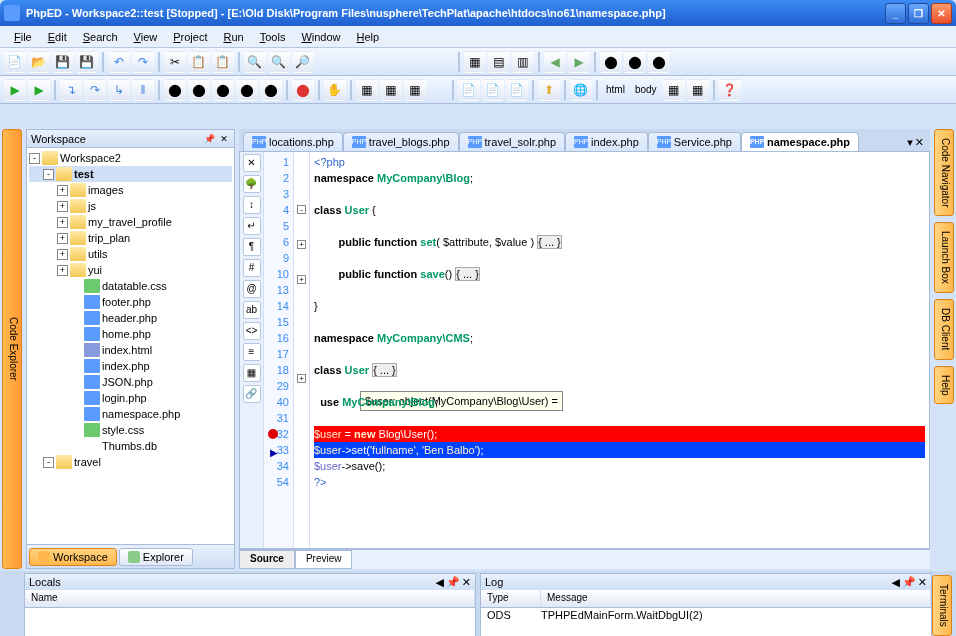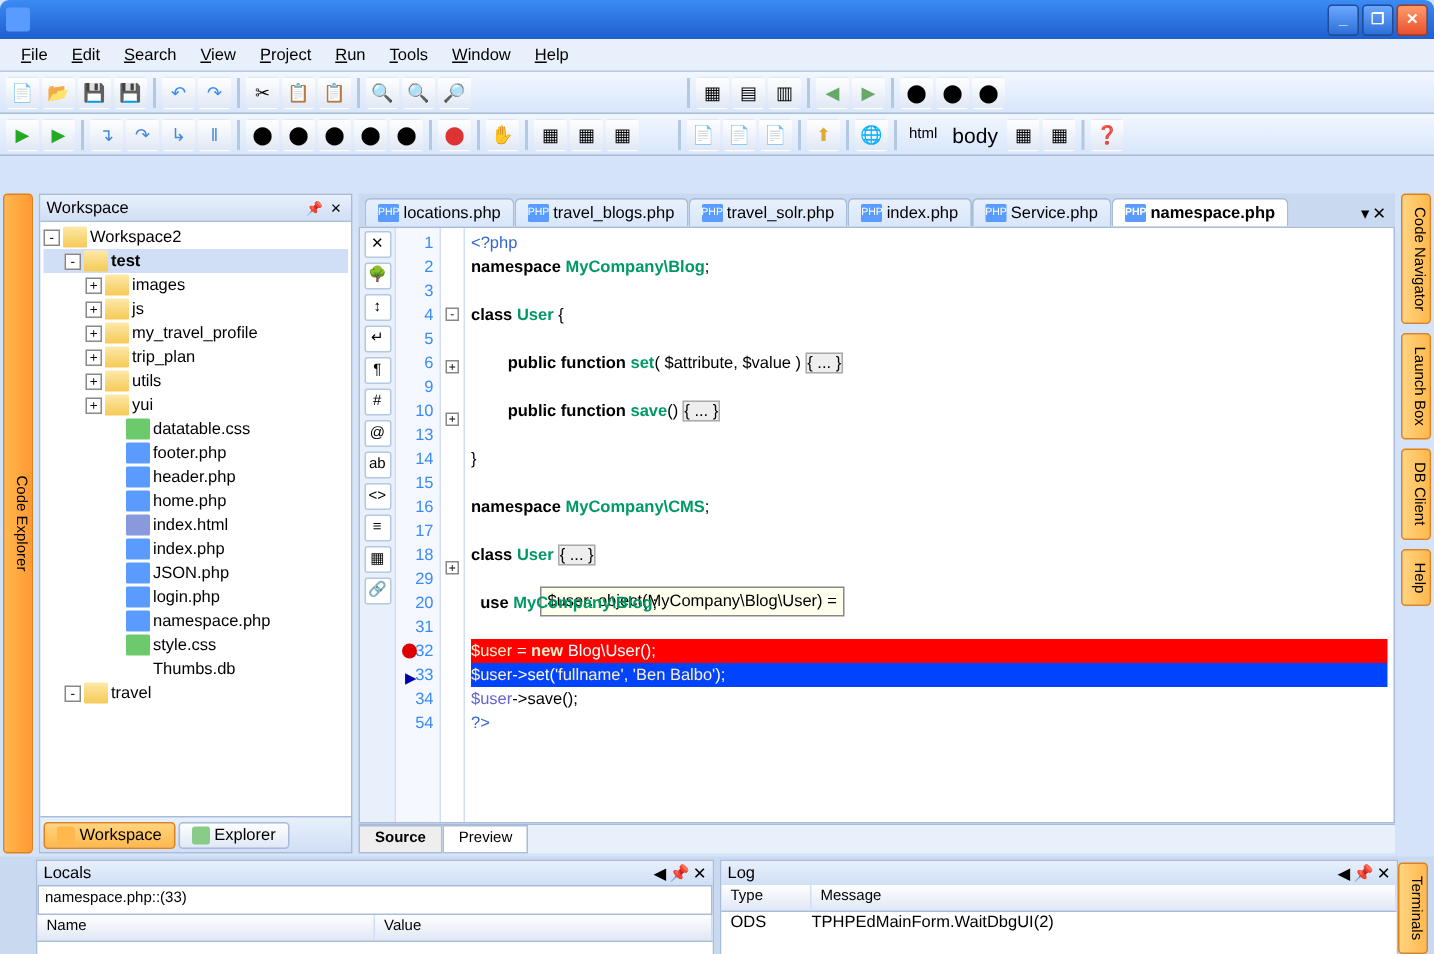--- a/index.html
+++ b/index.html
@@ -74,20 +74,21 @@
 .locals-input { height: 20px; background: white; border: 1px solid #a8bcd9; padding: 2px 4px; font-size: 10px; }
 .logrow { display: flex; padding: 1px 0; font-size: 10px; }
 .logrow .c1 { width: 60px; padding-left: 6px; }
 .sidestack { display: flex; flex-direction: column; gap: 2px; }
 </style>
 </head>
 <body>
 
 <div class="titlebar">
   <div class="icon"></div>
+  <span>PhpED - Workspace2::test [Stopped] - [E:\Old Disk\Program Files\nusphere\TechPlat\apache\htdocs\no61\namespace.php]</span>
   <div class="winbtns">
     <div class="winbtn">_</div>
     <div class="winbtn">❐</div>
     <div class="winbtn close">✕</div>
   </div>
 </div>
 
 <div class="menubar" id="menubar">
     <div class="menuitem"><u>F</u>ile</div>
     <div class="menuitem"><u>E</u>dit</div>
@@ -157,21 +158,21 @@
   <div class="tsep"></div>
   <div class="tbtn">📄</div>
   <div class="tbtn">📄</div>
   <div class="tbtn">📄</div>
   <div class="tsep"></div>
   <div class="tbtn" style="color:#da3">⬆</div>
   <div class="tsep"></div>
   <div class="tbtn">🌐</div>
   <div class="tsep"></div>
   <div style="padding:0 4px;font-size:10px">html</div>
-  <div style="padding:0 4px;font-size:14px">body</div>
+  <div style="padding:0 4px;font-size:10px">body</div>
   <div class="tbtn">▦</div>
   <div class="tbtn">▦</div>
   <div class="tsep"></div>
   <div class="tbtn">❓</div>
 </div>
 
 <div class="main">
   <div class="sidetab">Code Explorer</div>
 
   <div class="leftpanel">
@@ -351,21 +352,21 @@
           <div>6</div>
           <div>9</div>
           <div>10</div>
           <div>13</div>
           <div>14</div>
           <div>15</div>
           <div>16</div>
           <div>17</div>
           <div>18</div>
           <div>29</div>
-          <div>20</div>
+          <div>40</div>
           <div>31</div>
           <div>32</div>
           <div>33</div>
           <div>34</div>
           <div>54</div>
         </div>
       <div class="foldcol" id="foldcol">
           <div style="height: 16px;"></div>
           <div style="height: 16px;"></div>
           <div style="height: 16px;"></div>
@@ -438,24 +439,22 @@
 <div class="bottompanels">
   <div class="bpanel">
     <div class="bpanelhdr">
         <span>Locals</span>
       <div class="ctrls">
           <span class="ctrl">◀</span>
           <span class="ctrl">📌</span>
           <span class="ctrl">✕</span>
         </div>
     </div>
-    <div class="locals-input">namespace.php::(33)</div>
     <div class="colhdr">
       <div style="flex:1">Name</div>
-      <div style="flex:1">Value</div>
     </div>
     <div class="bpanelbody"></div>
   </div>
   <div class="bpanel">
     <div class="bpanelhdr">
         <span>Log</span>
       <div class="ctrls">
           <span class="ctrl">◀</span>
           <span class="ctrl">📌</span>
           <span class="ctrl">✕</span>

